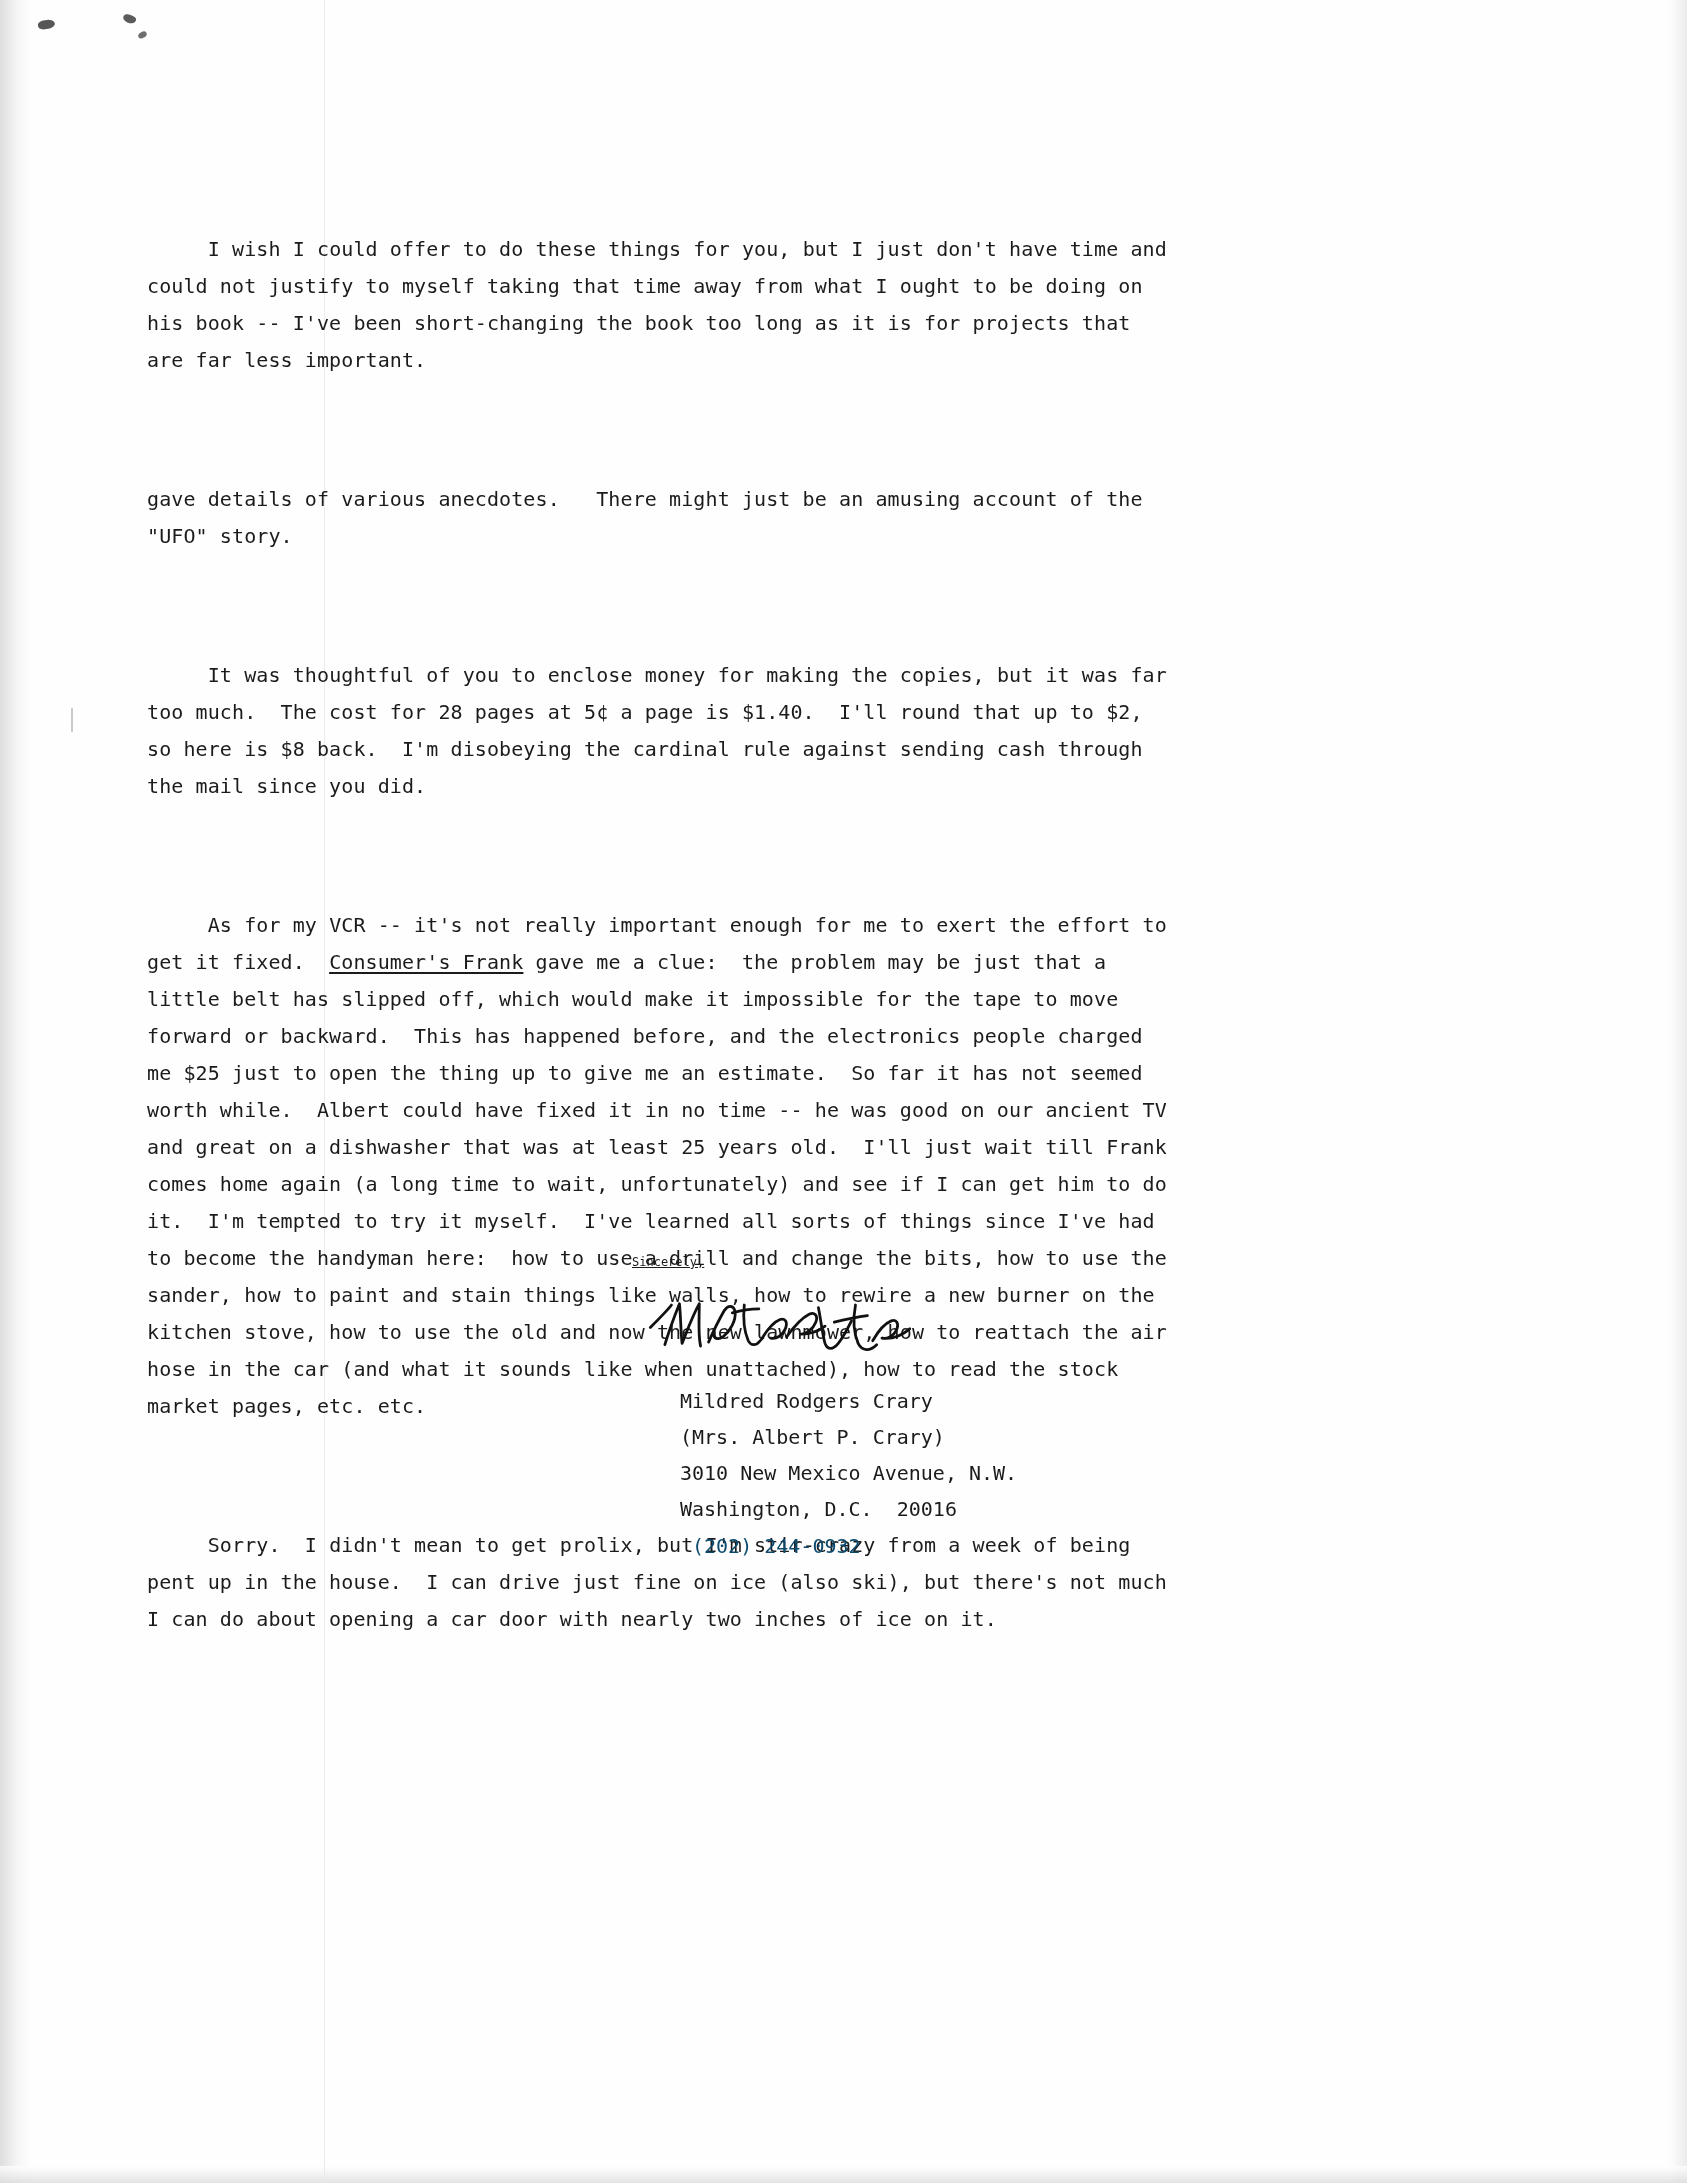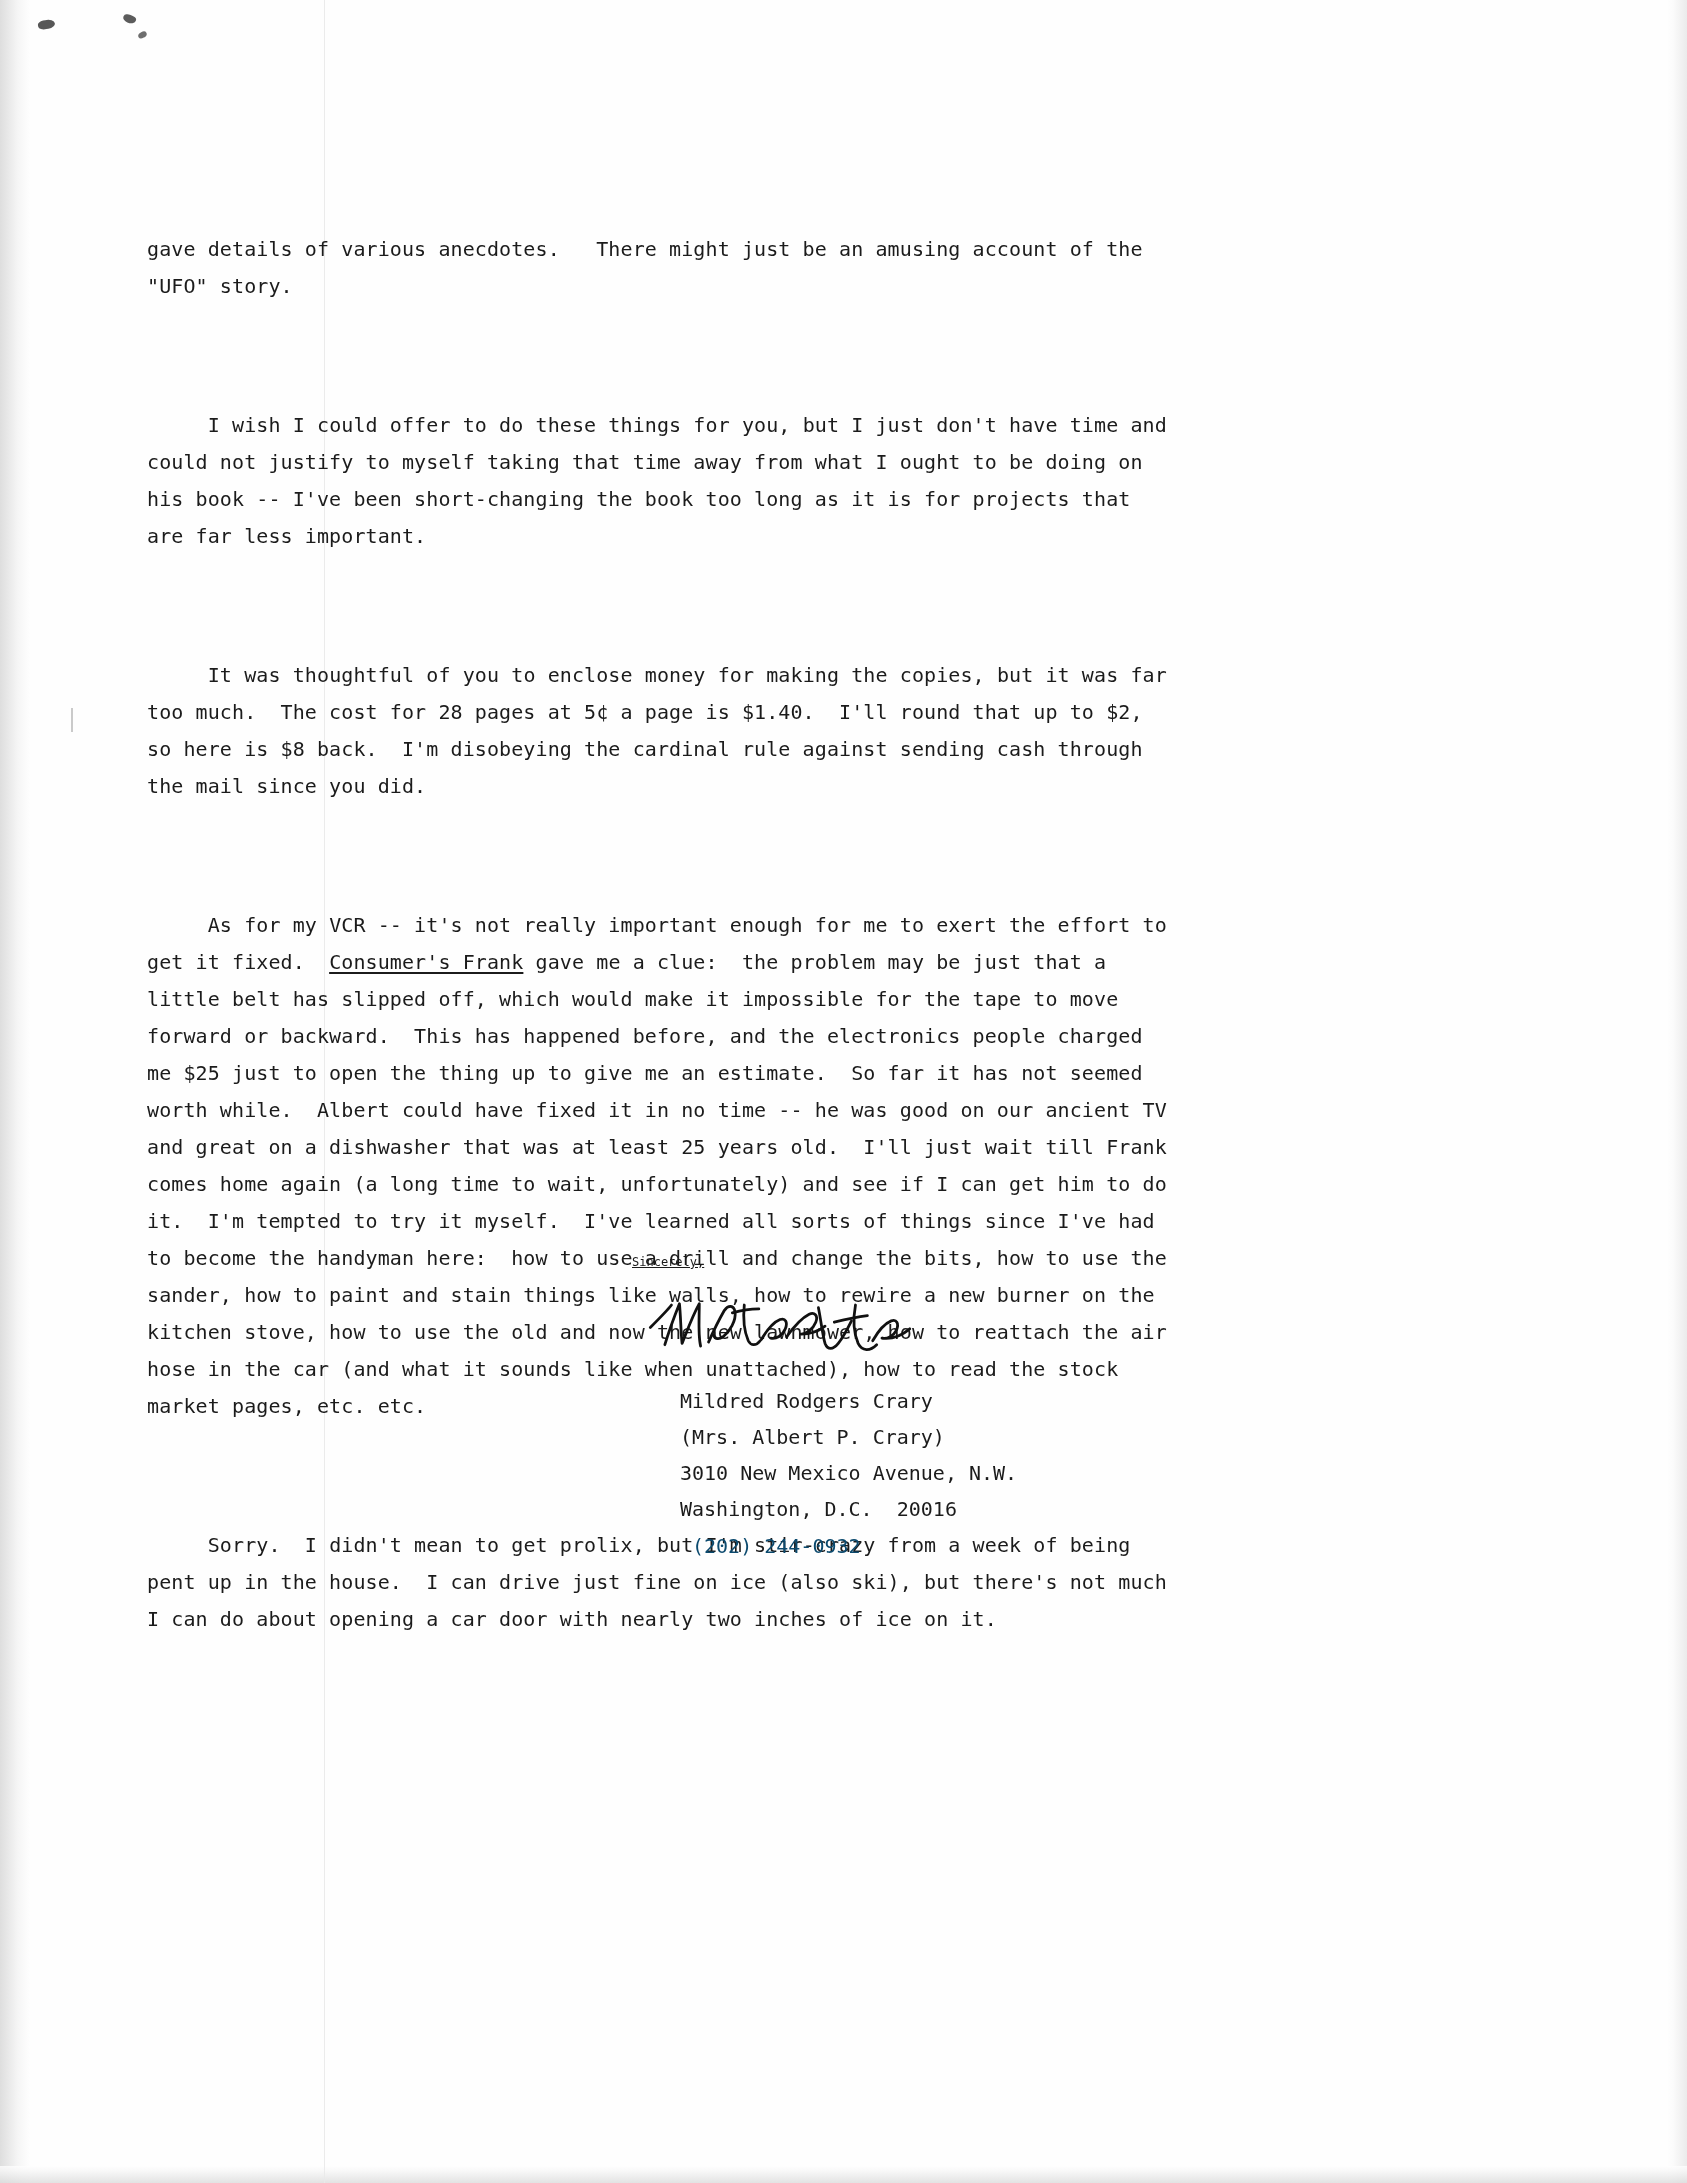--- a/index.html
+++ b/index.html
@@ -141,26 +141,26 @@
   <div class="scan-edge-left"></div>
   <div class="scan-edge-right"></div>
   <div class="scan-edge-bottom"></div>
   <div class="scan-fold"></div>
   <div class="scan-top-mark-1"></div>
   <div class="scan-top-mark-2"></div>
   <div class="scan-top-mark-3"></div>
   <div class="scan-left-tick"></div>
 
   <div class="letter-body">
-    <p class="para first">gave details of various anecdotes.   There might just be an amusing account of the
-"UFO" story.</p>
     <p class="para">     I wish I could offer to do these things for you, but I just don't have time and
 could not justify to myself taking that time away from what I ought to be doing on
 his book -- I've been short-changing the book too long as it is for projects that
 are far less important.</p>
+    <p class="para first">gave details of various anecdotes.   There might just be an amusing account of the
+"UFO" story.</p>
     <p class="para">     It was thoughtful of you to enclose money for making the copies, but it was far
 too much.  The cost for 28 pages at 5¢ a page is $1.40.  I'll round that up to $2,
 so here is $8 back.  I'm disobeying the cardinal rule against sending cash through
 the mail since you did.</p>
     <p class="para"><span>     As for my VCR -- it's not really important enough for me to exert the effort to
 get it fixed.  </span><u class="cite">Consumer's Frank</u><span> gave me a clue:  the problem may be just that a
 little belt has slipped off, which would make it impossible for the tape to move
 forward or backward.  This has happened before, and the electronics people charged
 me $25 just to open the thing up to give me an estimate.  So far it has not seemed
 worth while.  Albert could have fixed it in no time -- he was good on our ancient TV

